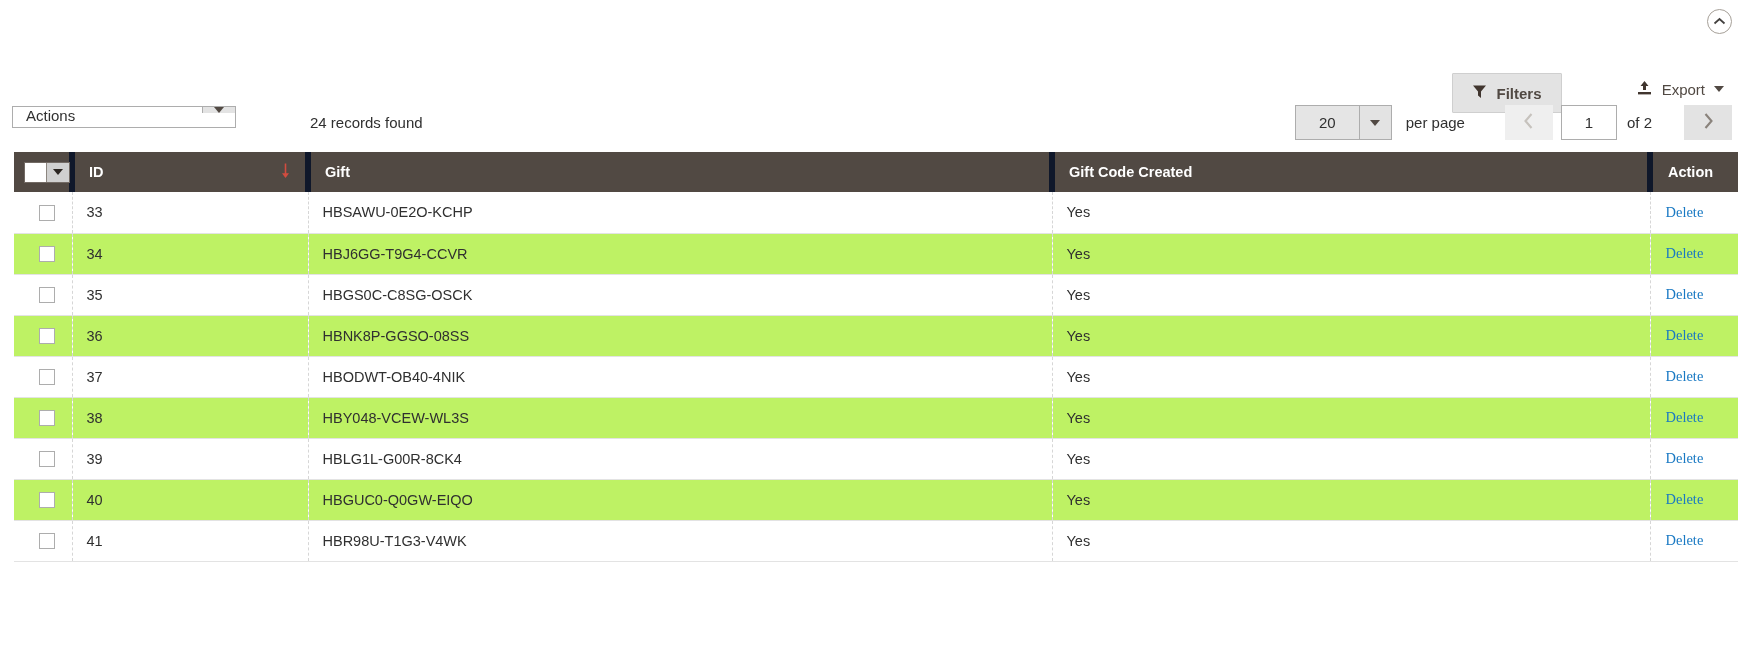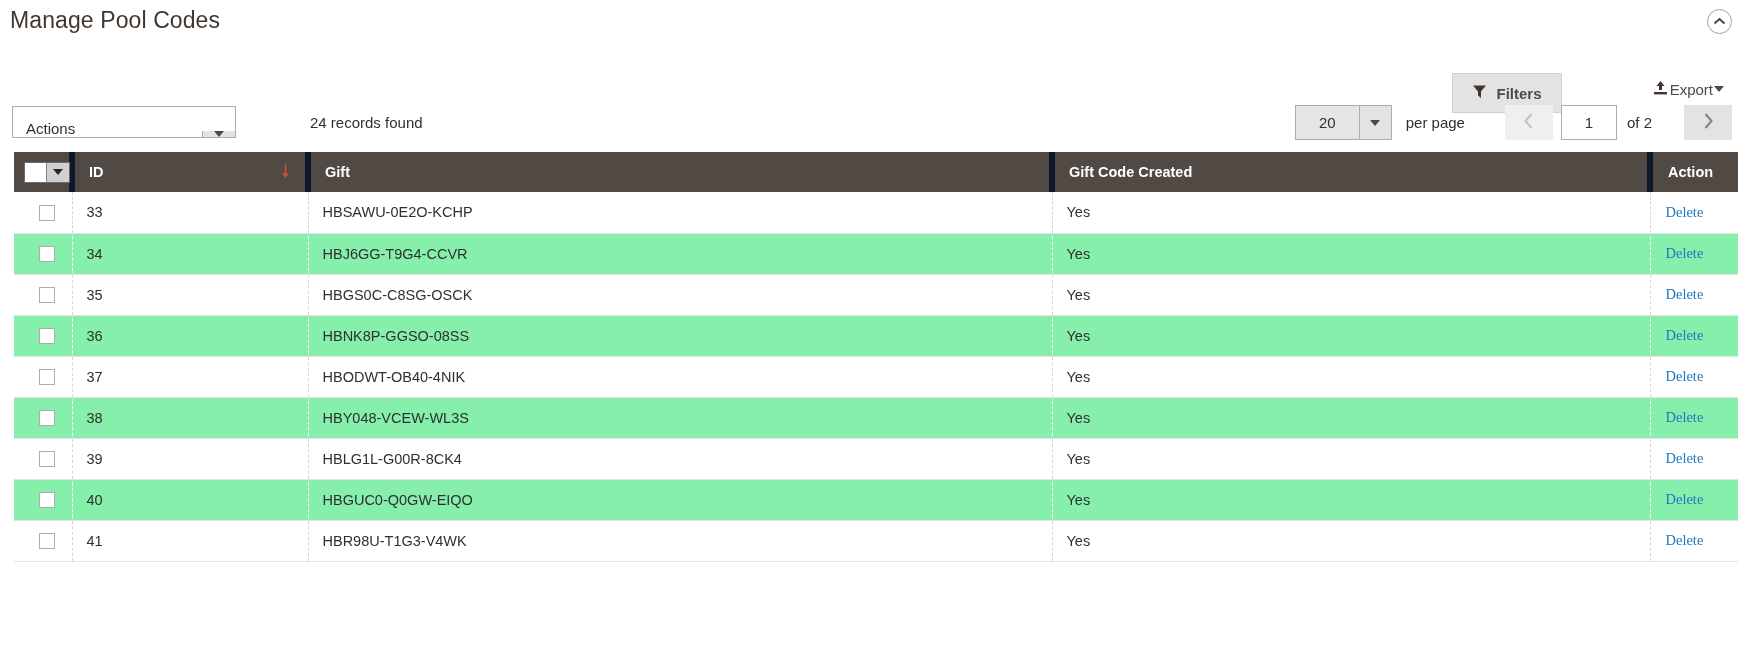--- a/index.html
+++ b/index.html
@@ -73,21 +73,21 @@
     cursor: pointer;
   }
   .btn-filters .lbl { line-height: 1; }
   .export-control {
     position: absolute;
     right: 28px;
     top: 27px;
     height: 32px;
     display: flex;
     align-items: center;
-    gap: 1px;
+    gap: 9px;
     color: #514943;
     font-size: 15px;
     cursor: pointer;
   }
   .caret-down {
     width: 0; height: 0;
     border-left: 5px solid transparent;
     border-right: 5px solid transparent;
     border-top: 6px solid #514943;
   }
@@ -95,26 +95,26 @@
   
   .grid-toolbar {
     position: relative;
     height: 54px;
   }
   .actions-select {
     position: absolute;
     left: 12px;
     top: 8px;
     width: 224px;
-    height: 32px;
+    height: 22px;
     box-sizing: border-box;
     border: 1px solid #adadad;
     background: #ffffff;
     display: flex;
-    align-items: flex-end;
+    align-items: flex-start;
     cursor: pointer;
   }
   .actions-select .val {
     flex: 1;
     display: flex;
     align-items: center;
     padding-left: 13px;
     font-size: 15px;
     color: #303030;
   }
@@ -286,21 +286,21 @@
   }
   table.data-grid tbody td.cell-sel {
     padding: 0;
     text-align: center;
   }
   table.data-grid tbody td.cell-action {
     border-right: none;
     padding-left: 15px;
   }
   table.data-grid tbody tr.odd td { background: #ffffff; }
-  table.data-grid tbody tr.even td { background: #86efac; }
+  table.data-grid tbody tr.even td { background: #bef264; }
 
   .row-checkbox {
     width: 16px;
     height: 16px;
     box-sizing: border-box;
     border: 1px solid #adadad;
     background: #ffffff;
     display: inline-block;
     vertical-align: middle;
     margin-left: 9px;
@@ -311,21 +311,20 @@
     font-size: 14.5px;
     text-decoration: none;
     cursor: pointer;
     font-family: Liberation Serif, serif;
   }
 </style>
 </head>
 <body>
 
 <div class="page-header">
-  <div class="page-title">Manage Pool Codes</div>
   <div class="collapse-toggle">
     <span>
       <svg width="13" height="9" viewBox="0 0 13 9">
         <polyline points="1.5,6.5 6.5,2 11.5,6.5" fill="none" stroke="#43413f" stroke-width="1.7"></polyline>
       </svg>
     </span>
   </div>
 </div>
 
 <div class="admin-toolbar">

